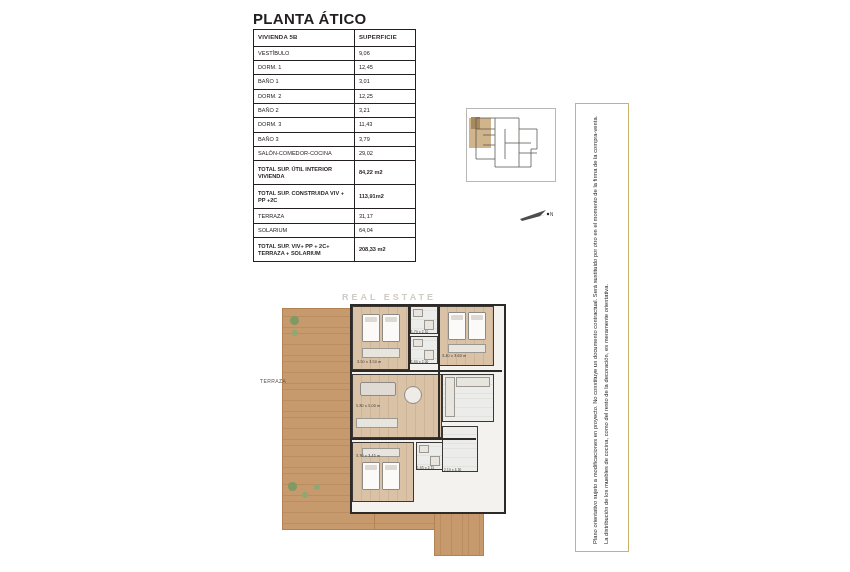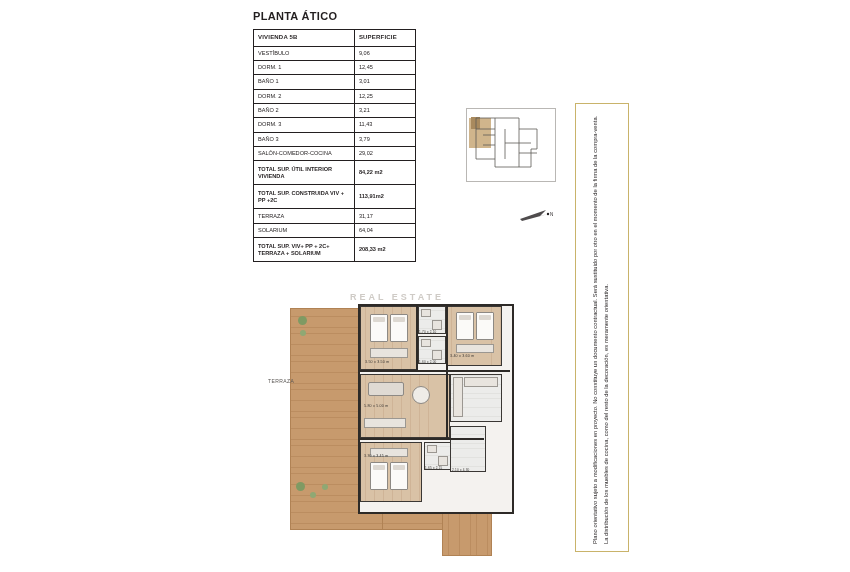--- a/index.html
+++ b/index.html
@@ -20,21 +20,21 @@
     left: 0; top: 0;
     width: 850px;
     height: 572px;
   }
 
   
   .plan-title {
     position: absolute;
     left: 253px;
     top: 10px;
-    font-size: 11px;
+    font-size: 15px;
     font-weight: bold;
     letter-spacing: 0.3px;
     color: #231f20;
   }
 
   
   .surface-table {
     position: absolute;
     left: 253px;
     top: 29px;
@@ -140,21 +140,21 @@
     padding: 0 6px;
     box-sizing: border-box;
     font-size: 5.8px;
     line-height: 1.9;
     color: #231f20;
   }
 
   
   .floorplan {
     position: absolute;
-    left: 260px;
+    left: 252px;
     top: 286px;
     width: 270px;
     height: 270px;
   }
   .fp-watermark {
     position: absolute;
     left: 90px;
     top: 6px;
     font-size: 9px;
     letter-spacing: 3px;

